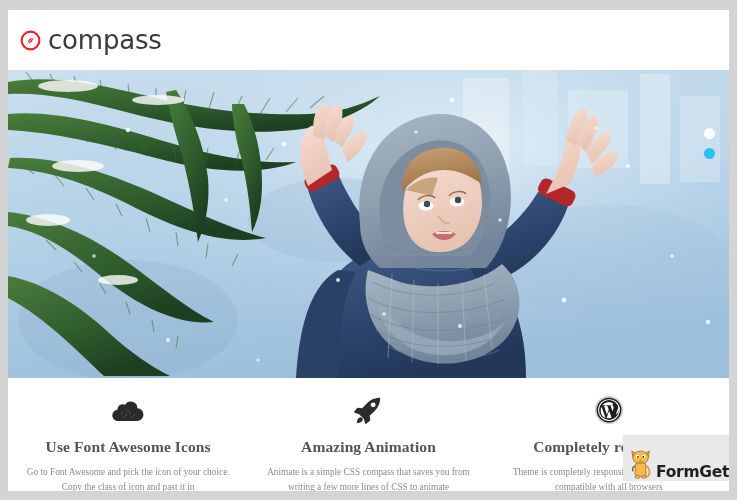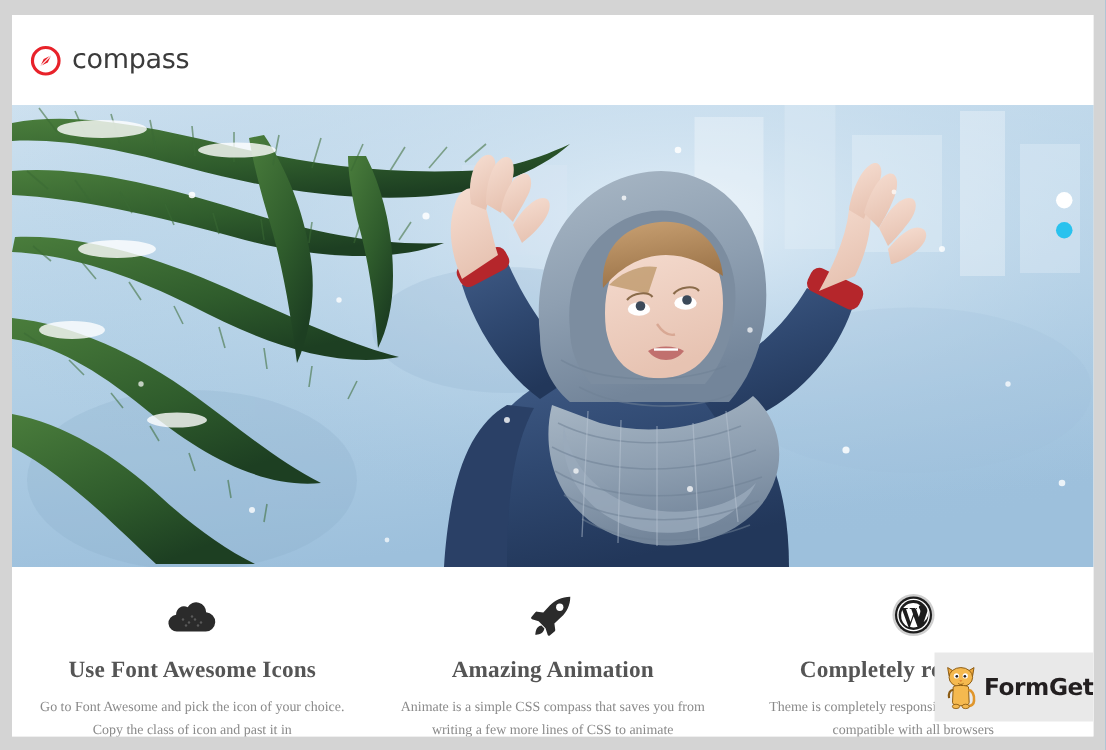--- a/index.html
+++ b/index.html
@@ -47,21 +47,21 @@
 
   .brand-icon {
     width: 21px;
     height: 21px;
     flex: 0 0 21px;
     display: block;
   }
 
   .brand-name {
     font-family: "DejaVu Sans", sans-serif;
-    font-size: 18px;
+    font-size: 26px;
     color: #3b3b3b;
     letter-spacing: -0.2px;
     line-height: 1;
     font-weight: 400;
   }
 
   .main-nav {
     margin-left: auto;
     display: flex;
     align-items: center;
@@ -164,21 +164,21 @@
 
   
   .watermark {
     position: absolute;
     right: 0px;
     bottom: 10px;
     width: 106px;
     height: 46px;
     background: #e9e9e9;
     display: flex;
-    align-items: center;
+    align-items: flex-end;
     gap: 3px;
     padding-left: 6px;
     z-index: 50;
   }
 
   .watermark-mascot { width: 26px; height: 34px; display: block; }
 
   .watermark-text {
     font-family: "DejaVu Sans", sans-serif;
     font-size: 15.5px;

